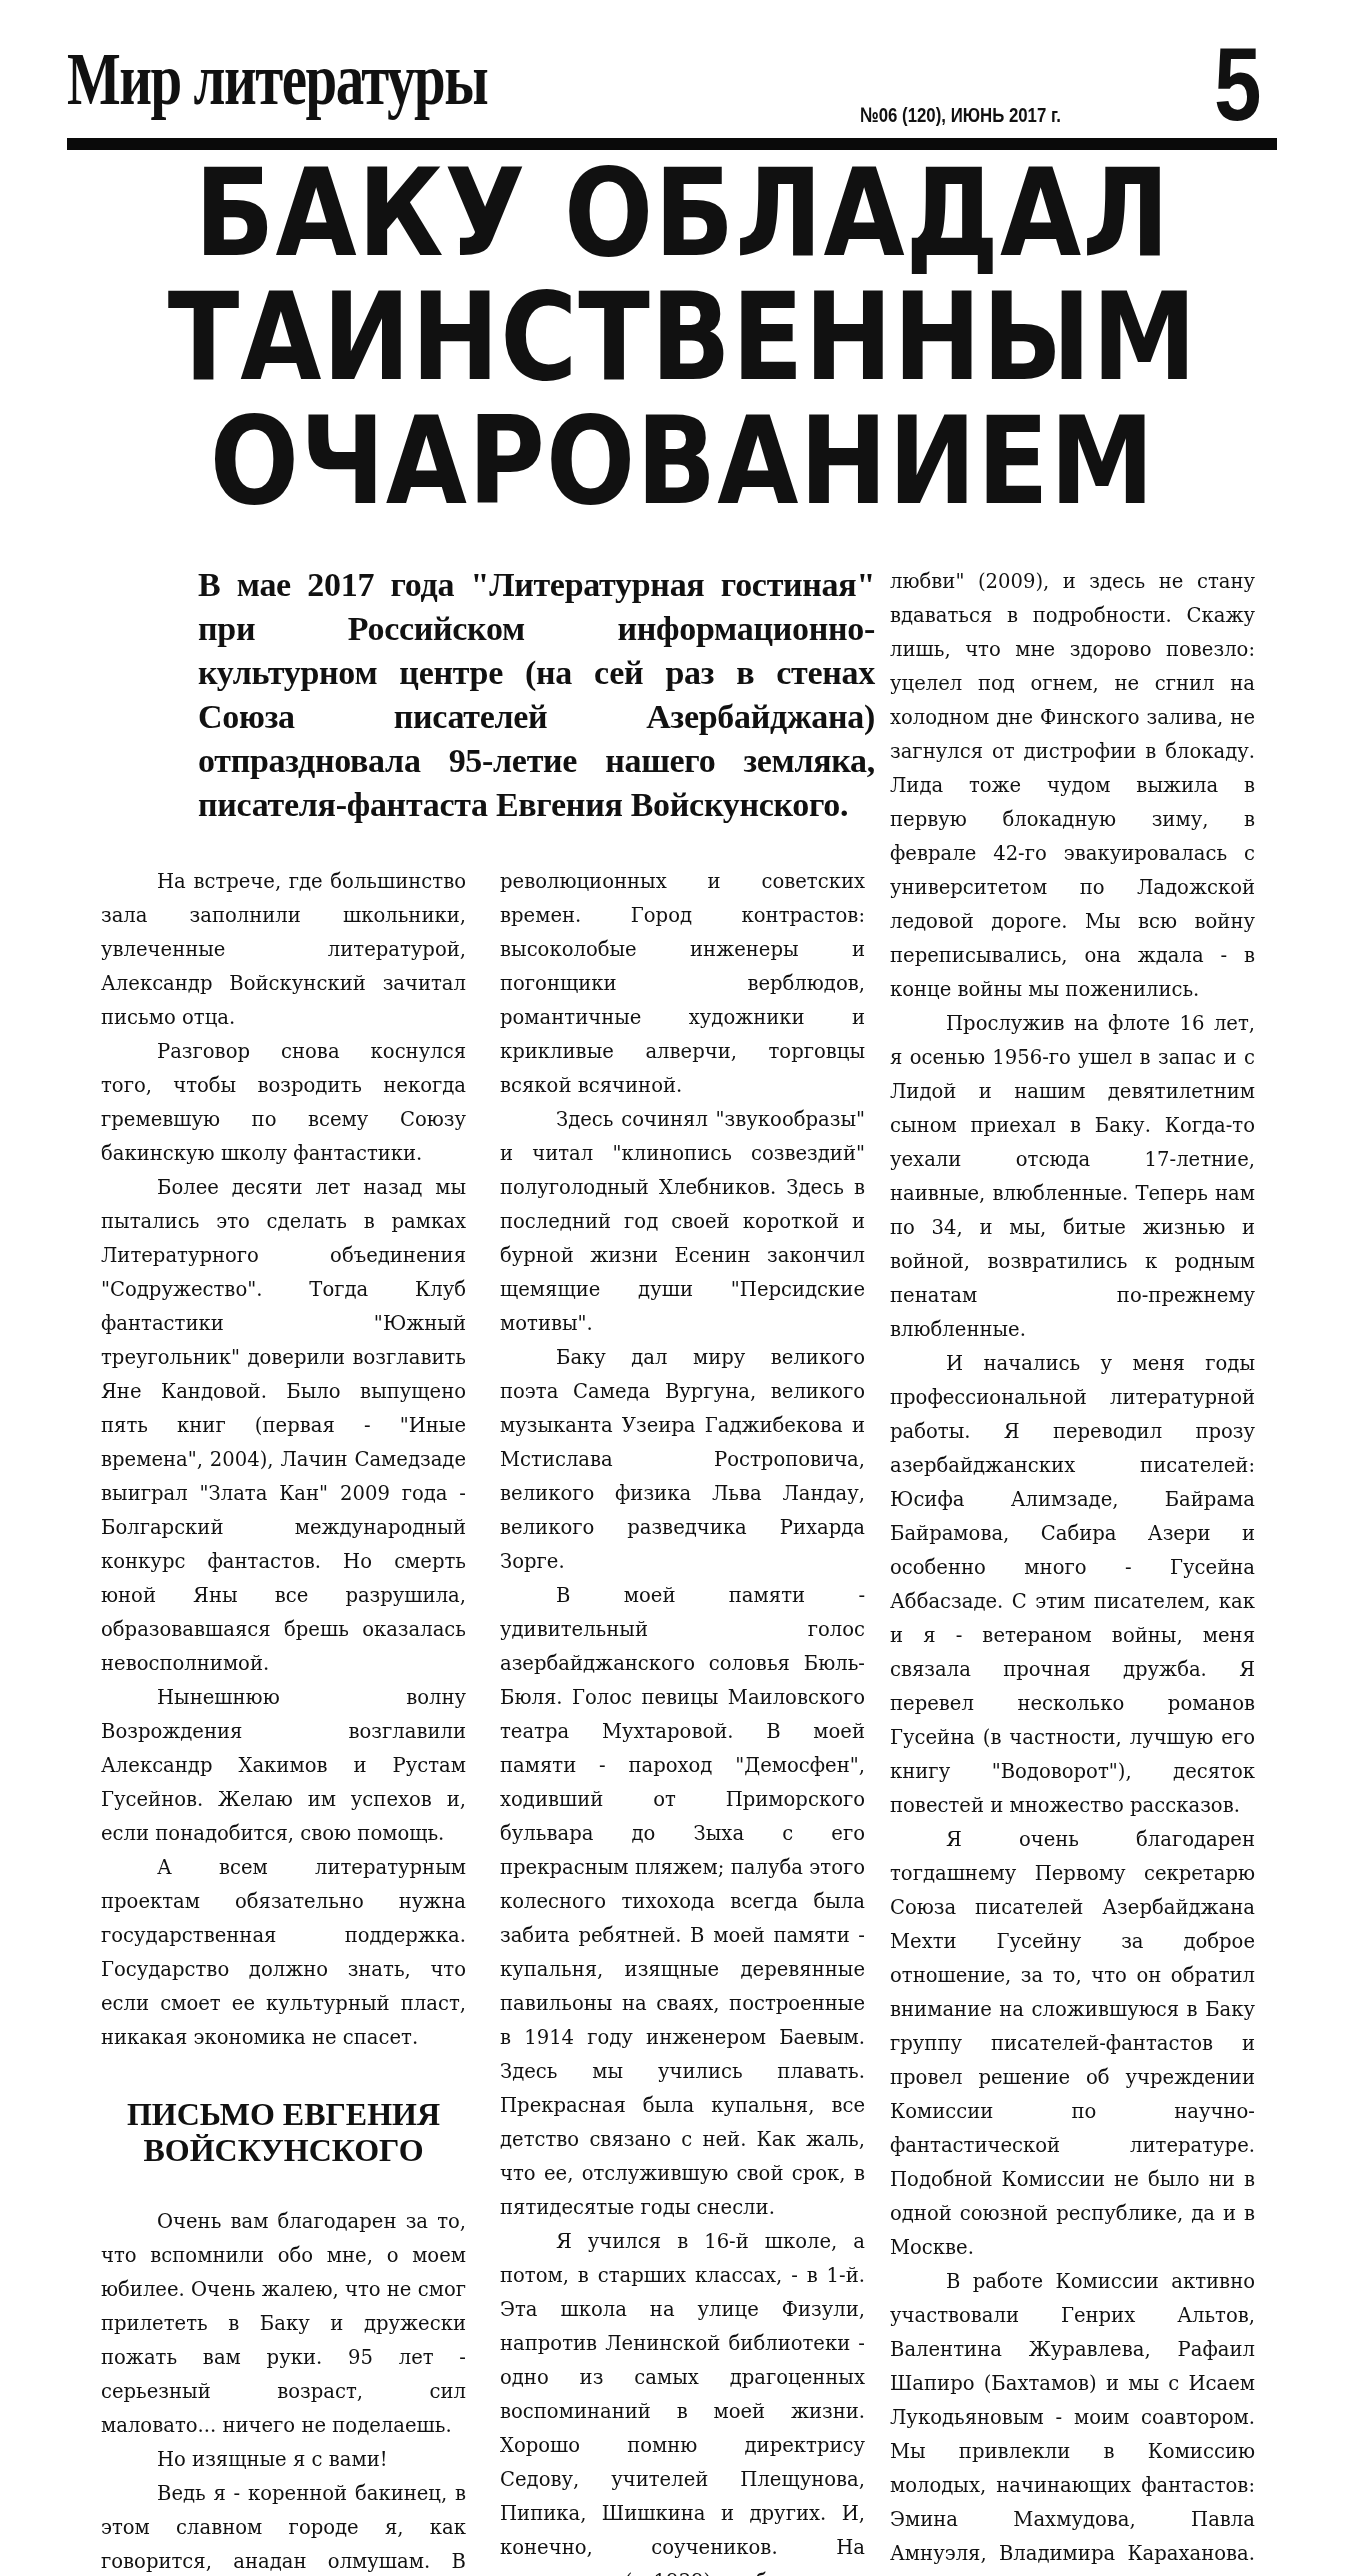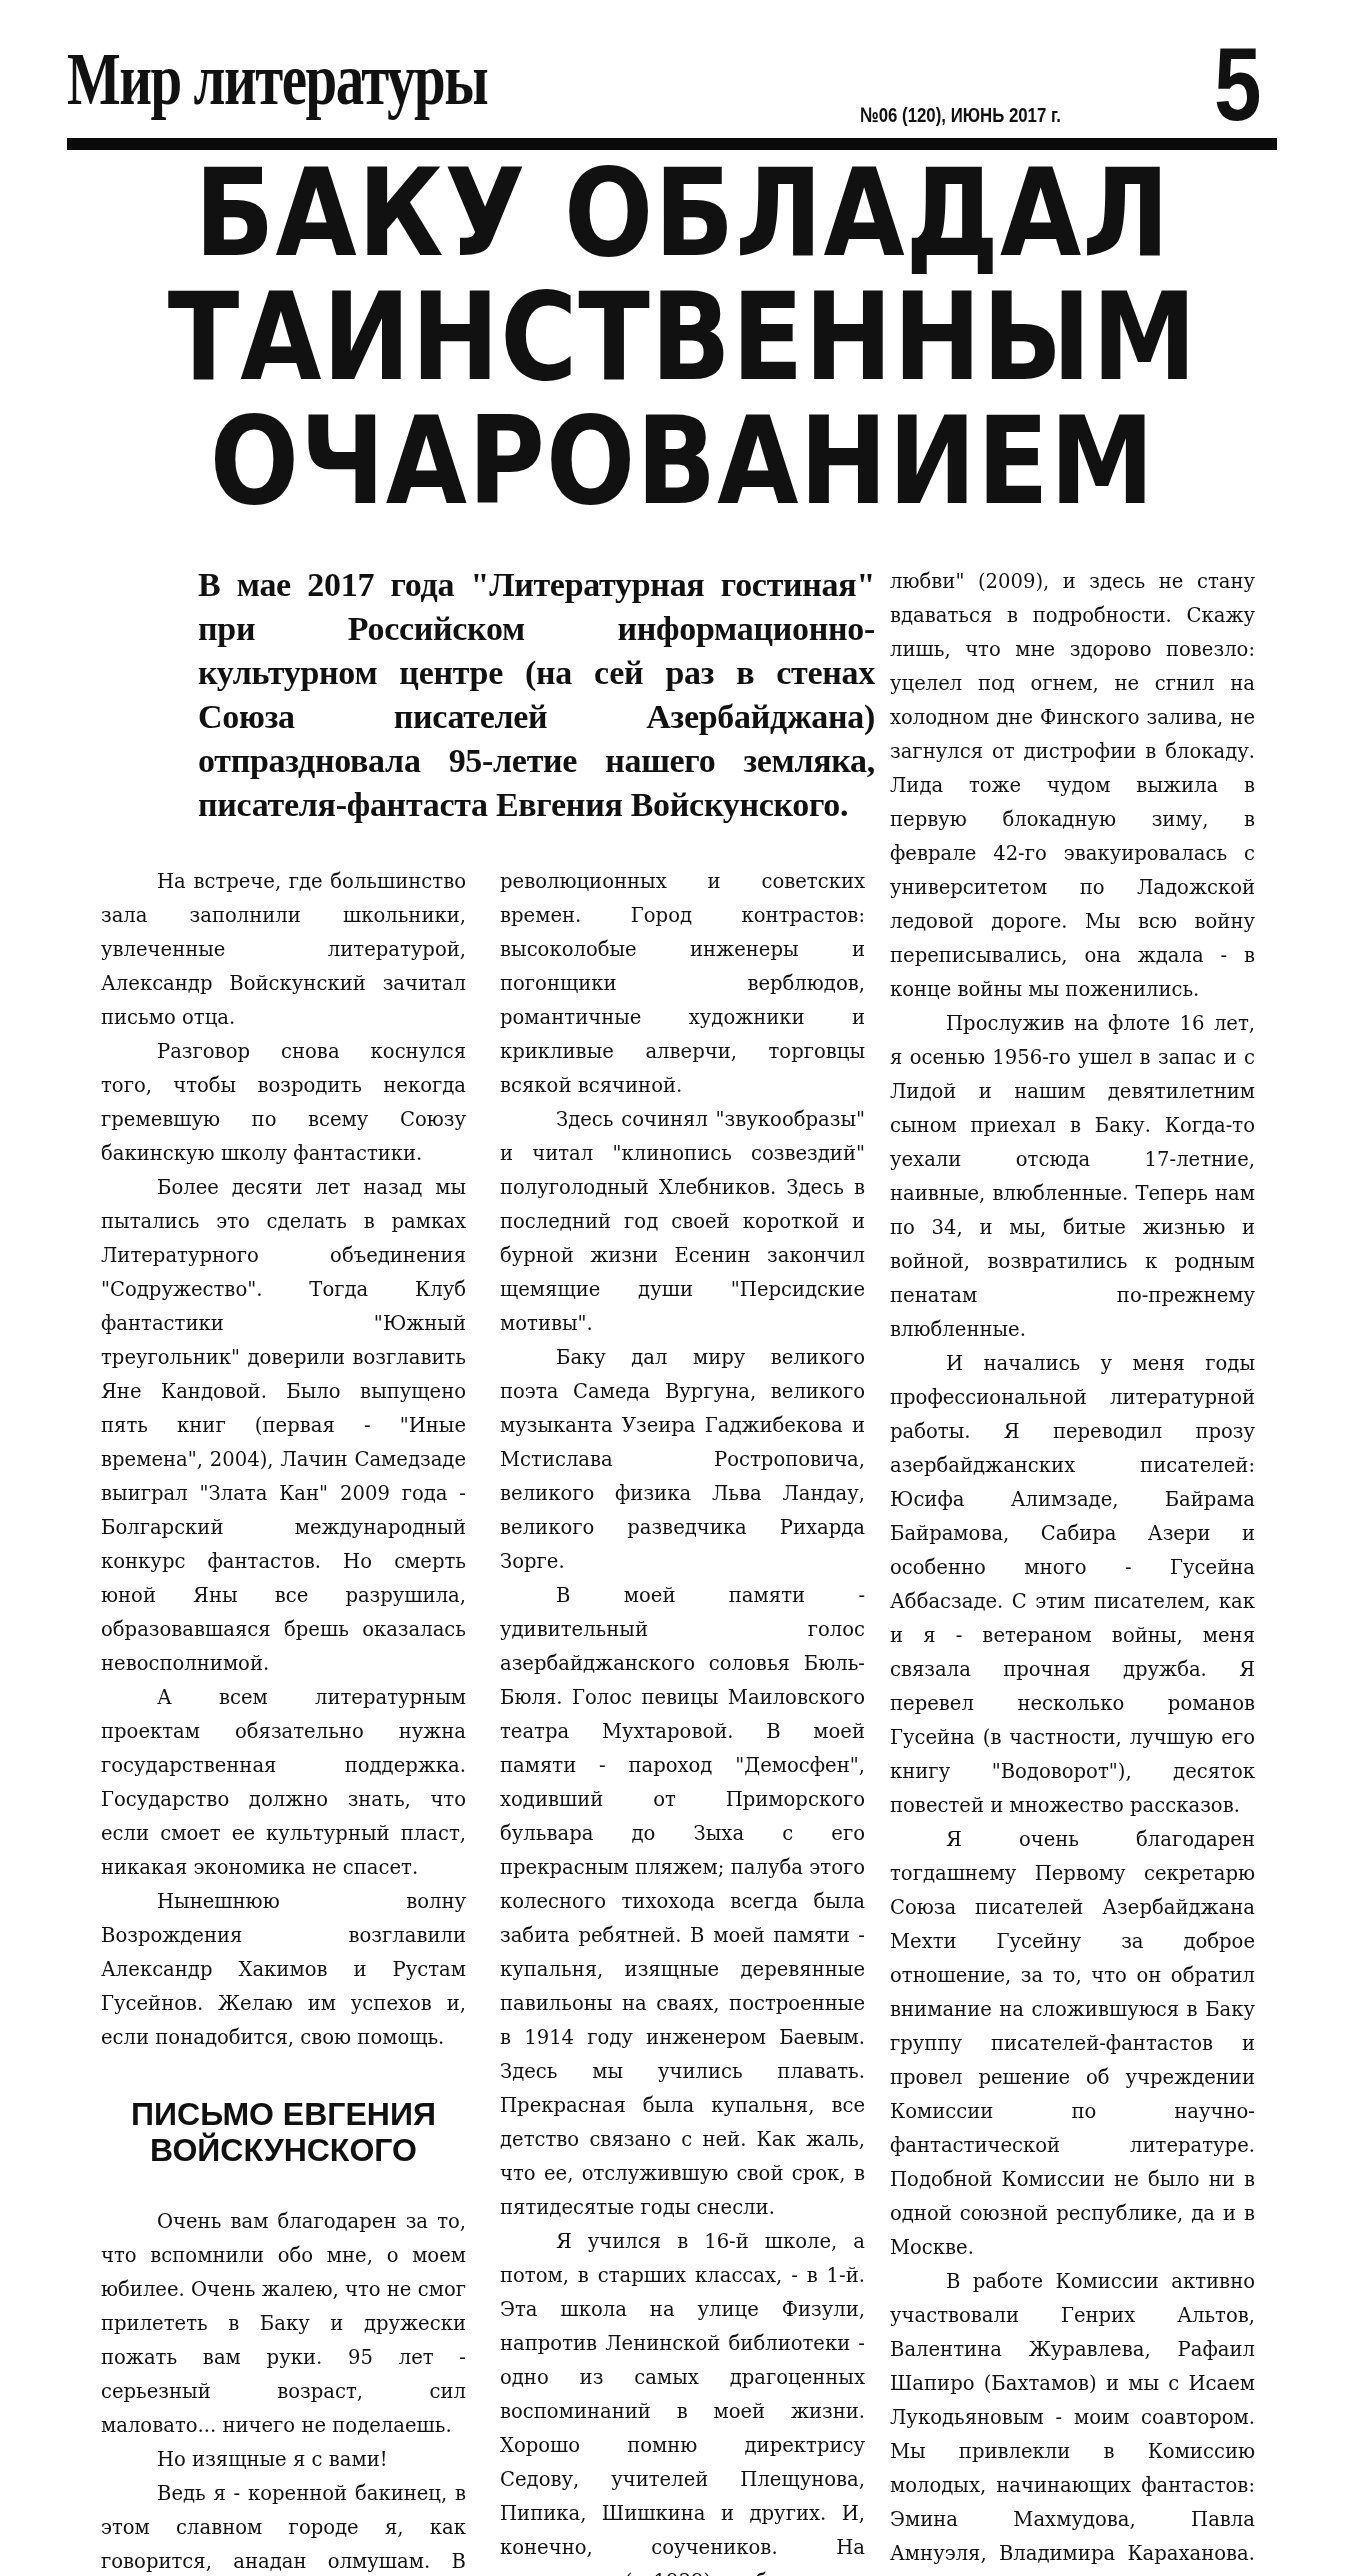--- a/index.html
+++ b/index.html
@@ -42,21 +42,21 @@
     position: absolute; width: 365px;
     font-family: "DejaVu Serif", serif; font-size: 19.6px; line-height: 34px;
     text-align: justify; hyphens: auto;
   }
   .col p { margin: 0; text-indent: 56px; }
   .col p.cont { text-indent: 0; }
   .col-left { left: 101px; top: 865px; }
   .col-mid { left: 500px; top: 865px; }
   .col-right { left: 890px; top: 565px; height: 1926px; }
   .subhead {
-    font-family: Liberation Sans, sans-serif; font-weight: bold;
+    font-family: Liberation Serif, serif; font-weight: bold;
     font-size: 32px; line-height: 36px; text-align: center;
     margin: 41px 0 37px 0; text-indent: 0 !important;
   }
 </style>
 </head>
 <body>
 
 <header>
   <div class="masthead-title">Мир литературы</div>
   <div class="issue-line">№06 (120), ИЮНЬ 2017 г.</div>
@@ -70,22 +70,22 @@
   <span>ОЧАРОВАНИЕМ</span>
 </h1>
 
 <div class="lead">В мае 2017 года "Литературная гостиная" при Российском информационно-культурном центре (на сей раз в стенах Союза писателей Азербайджана) отпраздновала 95-летие нашего земляка, писателя-фантаста Евгения Войскунского.</div>
 
 <article>
   <div class="col col-left">
     <p>На встрече, где большинство зала заполнили школьники, увлеченные литературой, Александр Войскунский зачитал письмо отца.</p>
     <p>Разговор снова коснулся того, чтобы возродить некогда гремевшую по всему Союзу бакинскую школу фантастики.</p>
     <p>Более десяти лет назад мы пытались это сделать в рамках Литературного объединения "Содружество". Тогда Клуб фантастики "Южный треугольник" доверили возглавить Яне Кандовой. Было выпущено пять книг (первая - "Иные времена", 2004), Лачин Самедзаде выиграл "Злата Кан" 2009 года - Болгарский международный конкурс фантастов. Но смерть юной Яны все разрушила, образовавшаяся брешь оказалась невосполнимой.</p>
+    <p>Нынешнюю волну Возрождения возглавили Александр Хакимов и Рустам Гусейнов. Желаю им успехов и, если понадобится, свою помощь.</p>
     <p>А всем литературным проектам обязательно нужна государственная поддержка. Государство должно знать, что если смоет ее культурный пласт, никакая экономика не спасет.</p>
-    <p>Нынешнюю волну Возрождения возглавили Александр Хакимов и Рустам Гусейнов. Желаю им успехов и, если понадобится, свою помощь.</p>
     <h2 class="subhead">ПИСЬМО ЕВГЕНИЯ ВОЙСКУНСКОГО</h2>
     <p>Очень вам благодарен за то, что вспомнили обо мне, о моем юбилее. Очень жалею, что не смог прилететь в Баку и дружески пожать вам руки. 95 лет - серьезный возраст, сил маловато... ничего не поделаешь.</p>
     <p>Но изящные я с вами!</p>
     <p>Ведь я - коренной бакинец, в этом славном городе я, как говорится, анадан олмушам. В Баку прошли мое детство и ранняя юность. В моей памяти нисколько не угас, не потускнел этот удивительный город, как бы сбежавший с желтого нагорья к синей полукруглой бухте; город, продутый нордом, с запахом нефти, растворенным в морском воздухе, населенный пестрым многоязычным людом. Баку обладал таинственным очарованием. Нефтяная столица до-</p>
   </div>
 
   <div class="col col-mid">
     <p class="cont">революционных и советских времен. Город контрастов: высоколобые инженеры и погонщики верблюдов, романтичные художники и крикливые алверчи, торговцы всякой всячиной.</p>
     <p>Здесь сочинял "звукообразы" и читал "клинопись созвездий" полуголодный Хлебников. Здесь в последний год своей короткой и бурной жизни Есенин закончил щемящие души "Персидские мотивы".</p>
     <p>Баку дал миру великого поэта Самеда Вургуна, великого музыканта Узеира Гаджибекова и Мстислава Ростроповича, великого физика Льва Ландау, великого разведчика Рихарда Зорге.</p>

